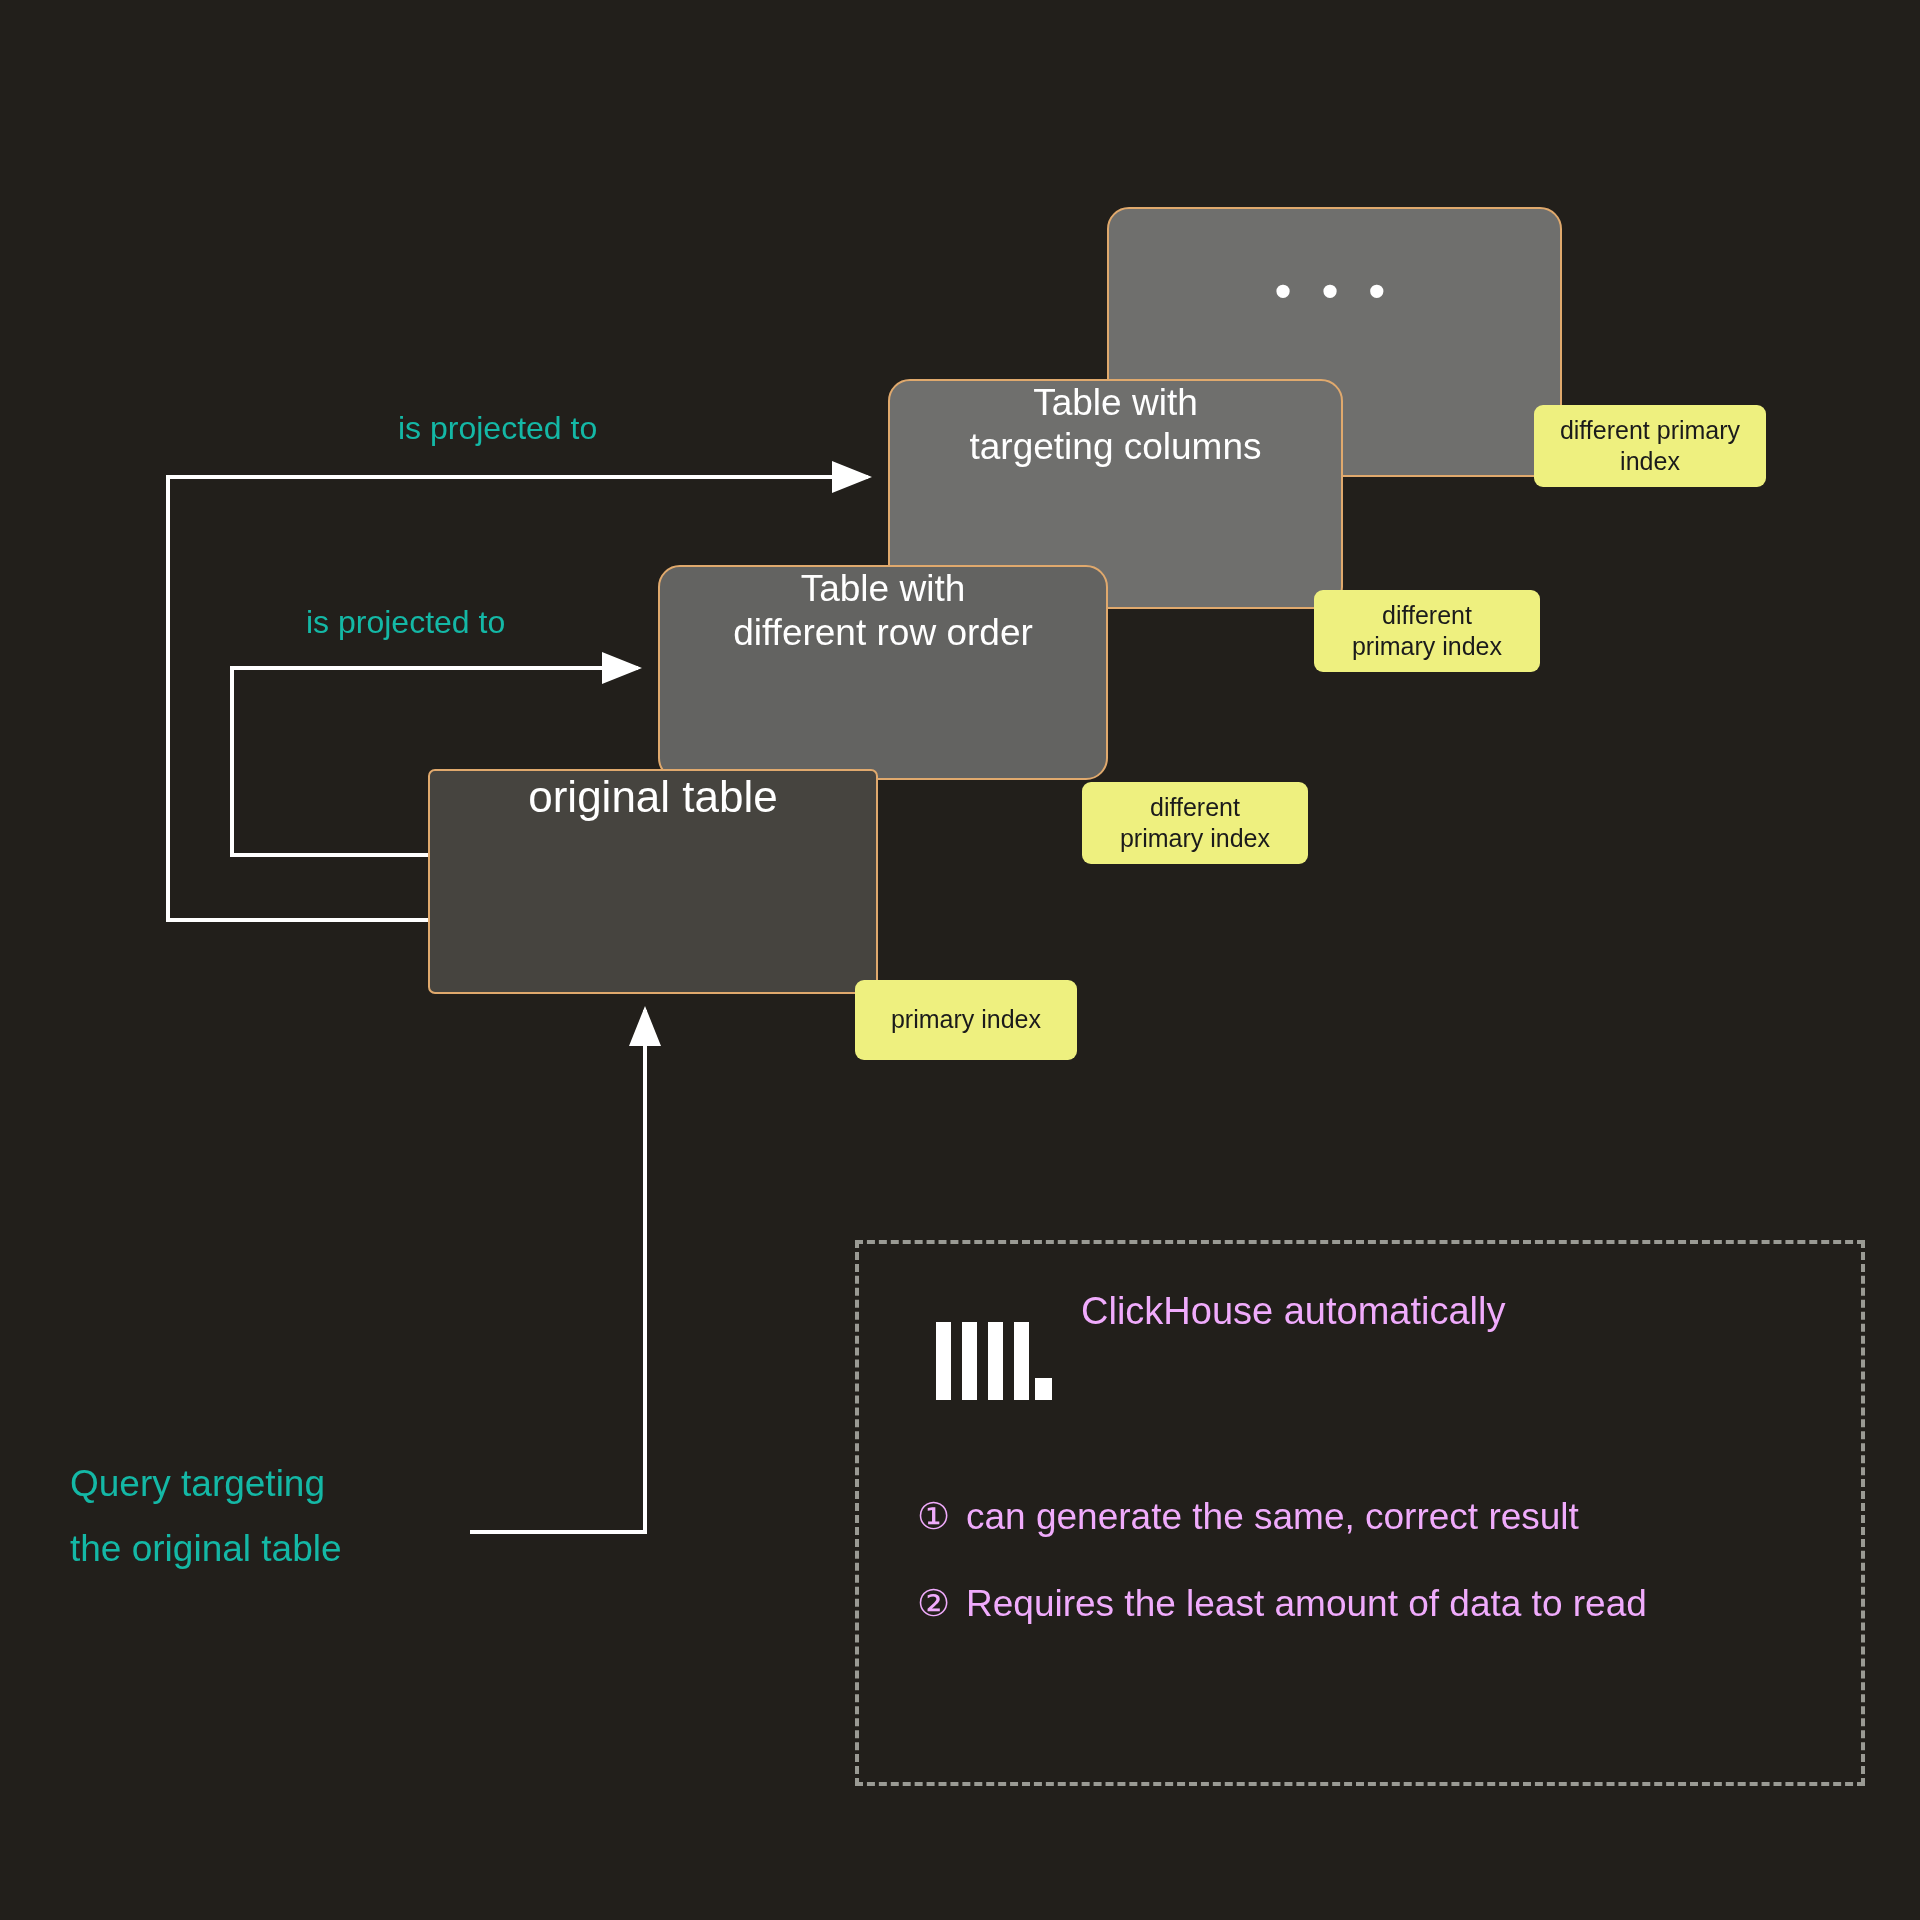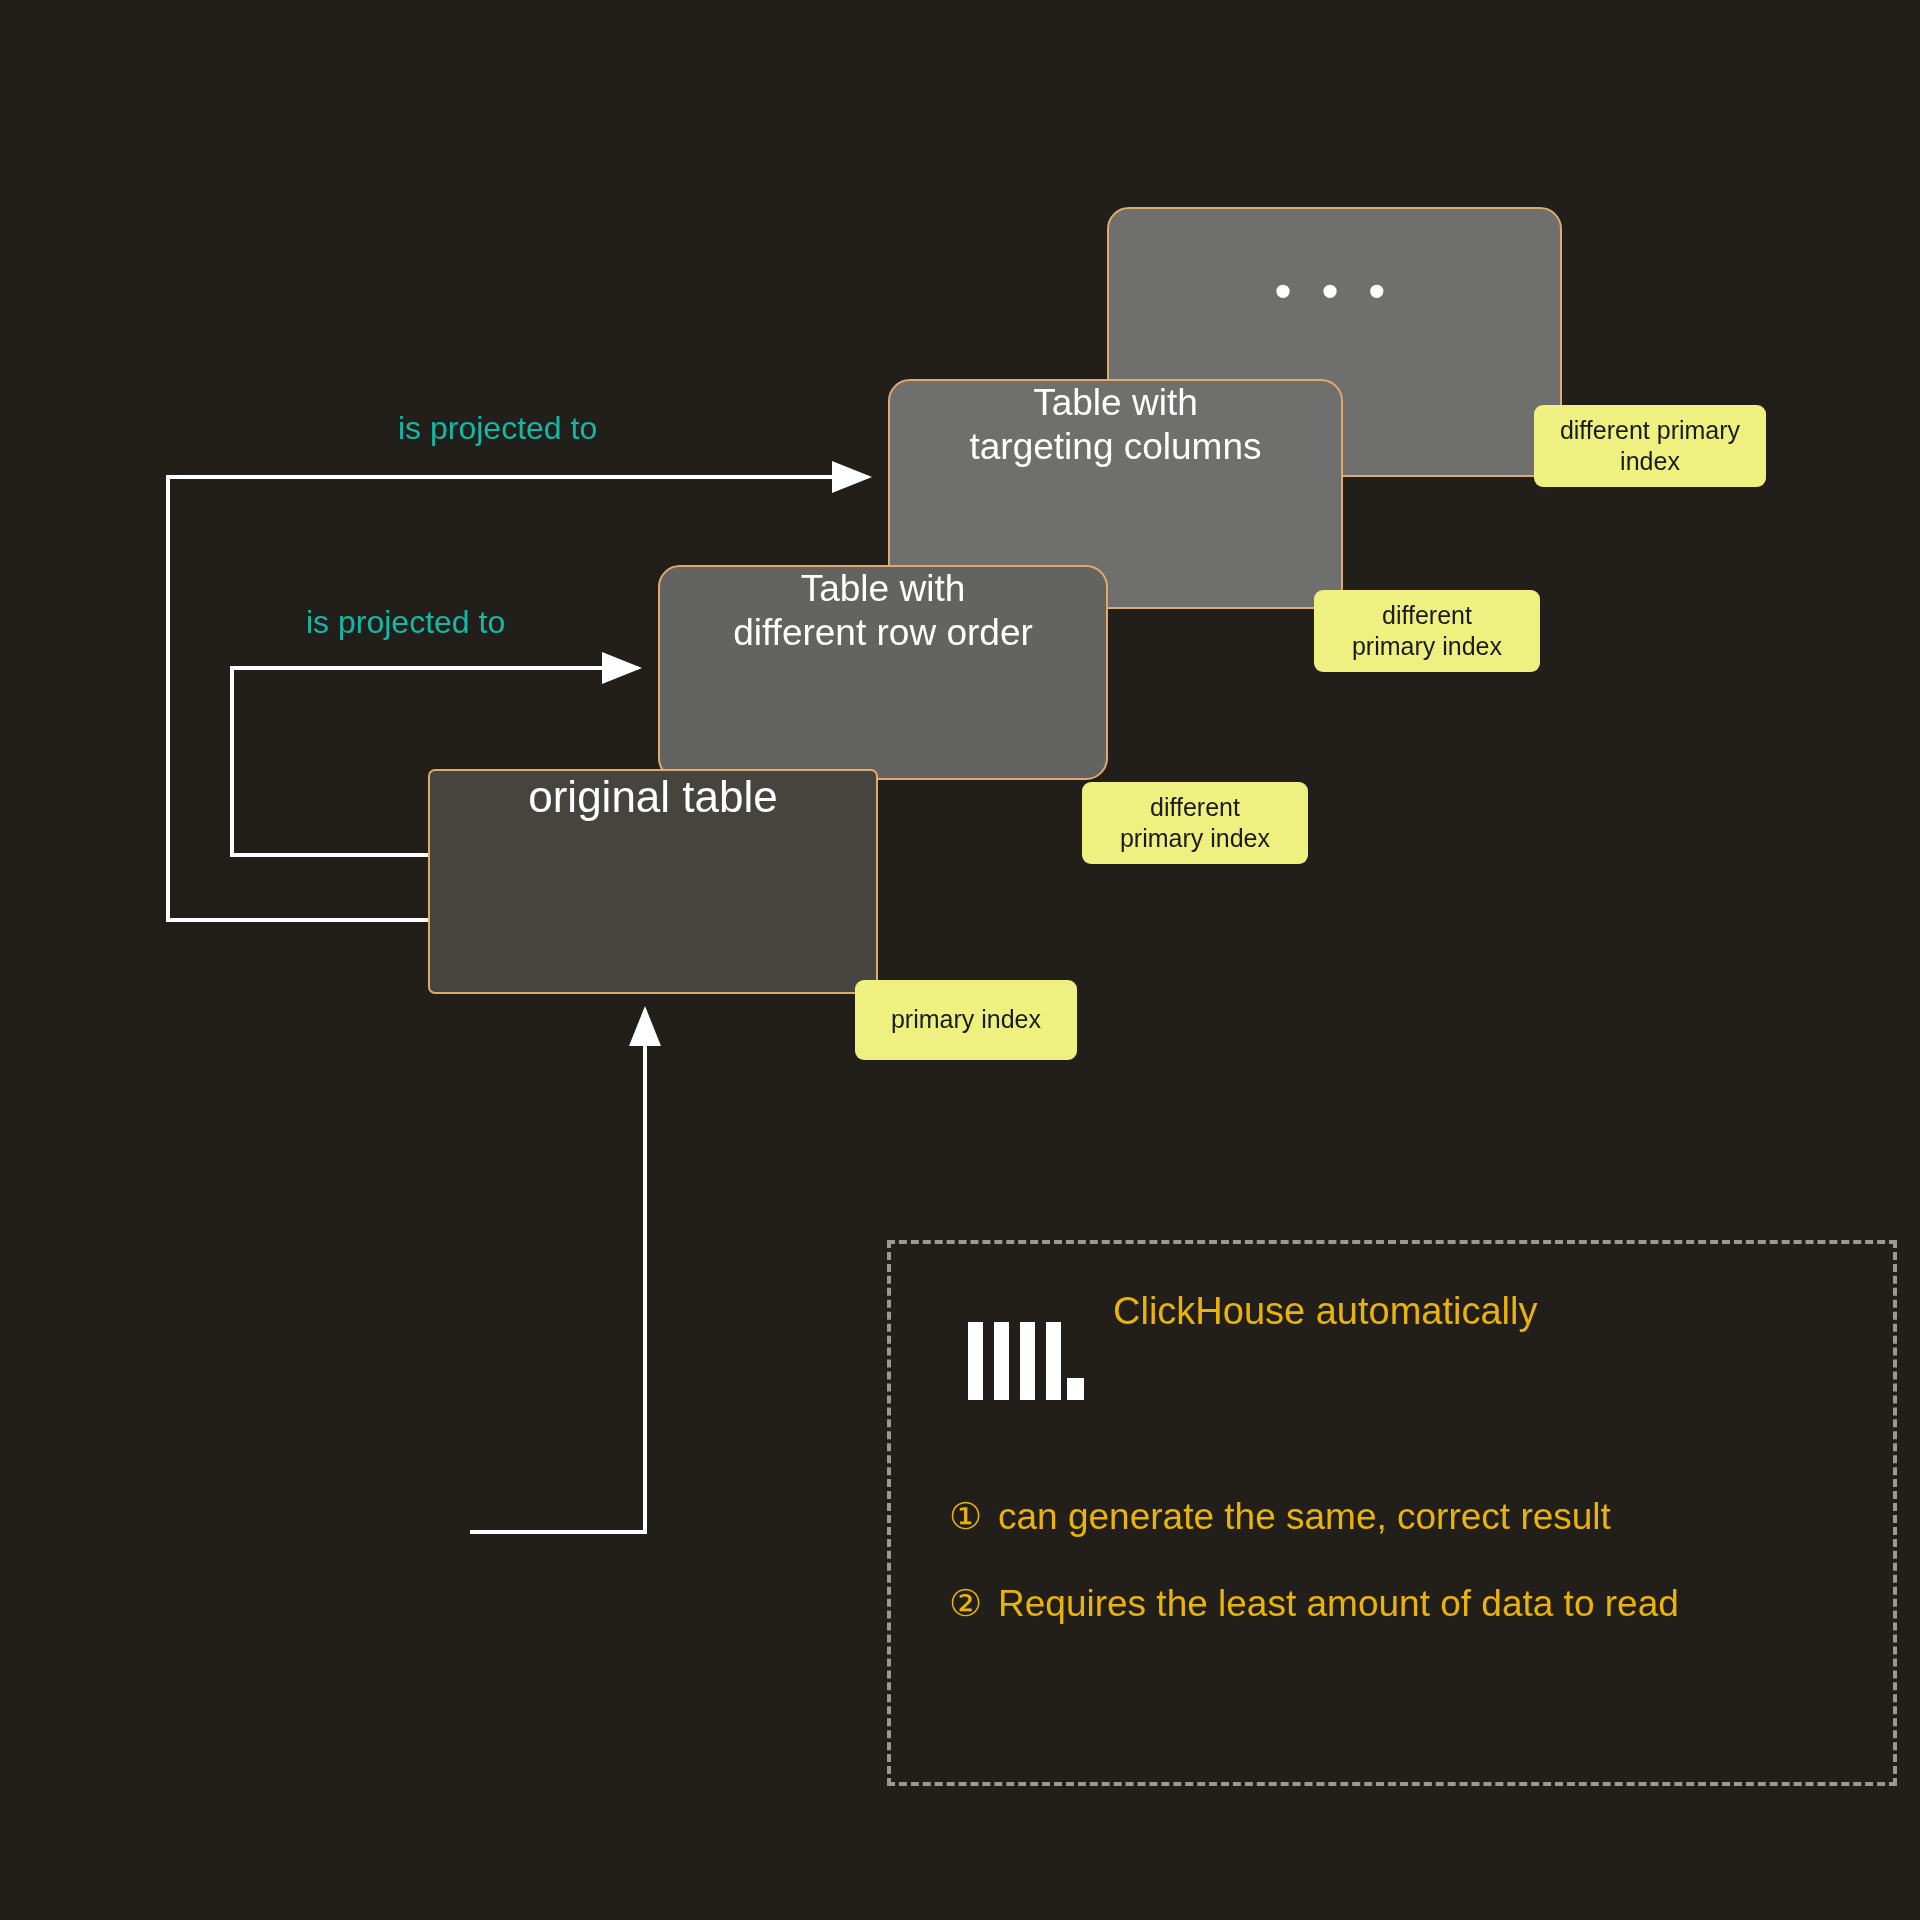--- a/index.html
+++ b/index.html
@@ -104,27 +104,27 @@
     left: 70px;
     top: 1452px;
     font-size: 37px;
     line-height: 1.75;
     width: 420px;
   }
 
   
   .note {
     position: absolute;
-    left: 887px;
+    left: 855px;
     top: 1240px;
     width: 1010px;
     height: 546px;
     border: 4px dashed #9a9a94;
     box-sizing: border-box;
-    color: #eab308;
+    color: #f0abfc;
   }
   .note-head {
     position: absolute;
     left: 222px;
     top: 42px;
     width: 730px;
     font-size: 38px;
     line-height: 1.33;
   }
   .logo {
@@ -239,20 +239,24 @@
       <span>primary index</span>
     </div>
   </div>
   <div class="sticky sticky-4">
     <span>primary index</span>
   </div>
 
   <div class="ytext lbl-proj-1">is projected to</div>
   <div class="ytext lbl-proj-2">is projected to</div>
 
+  <div class="ytext lbl-query">
+    <div>Query targeting</div>
+    <div>the original table</div>
+  </div>
 
   <div class="note">
     <div class="logo">
       <span class="bar b1"></span>
       <span class="bar b2"></span>
       <span class="bar b3"></span>
       <span class="bar b4"></span>
       <span class="dot"></span>
     </div>
     <div class="note-head">

